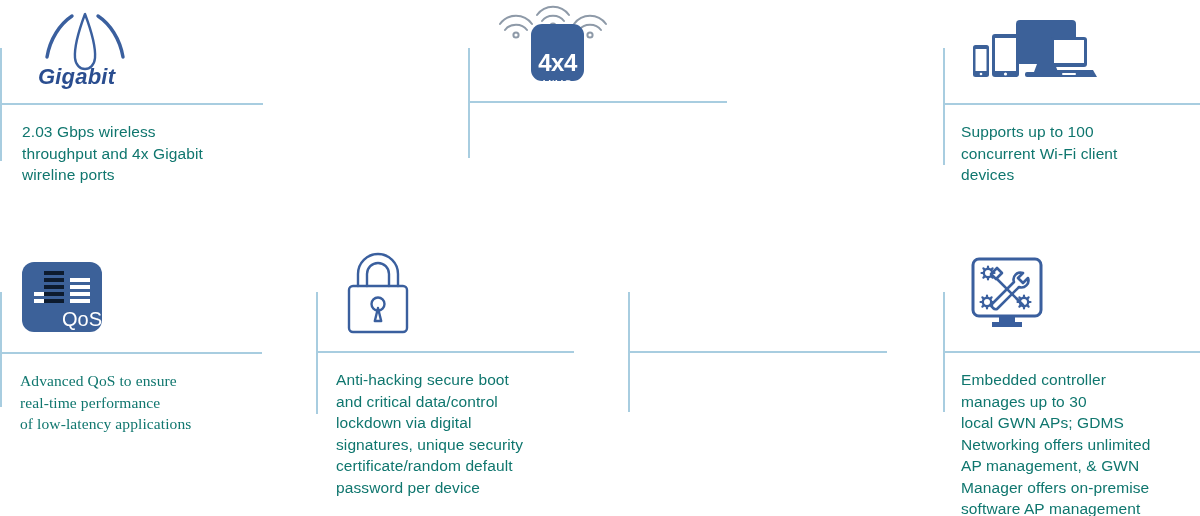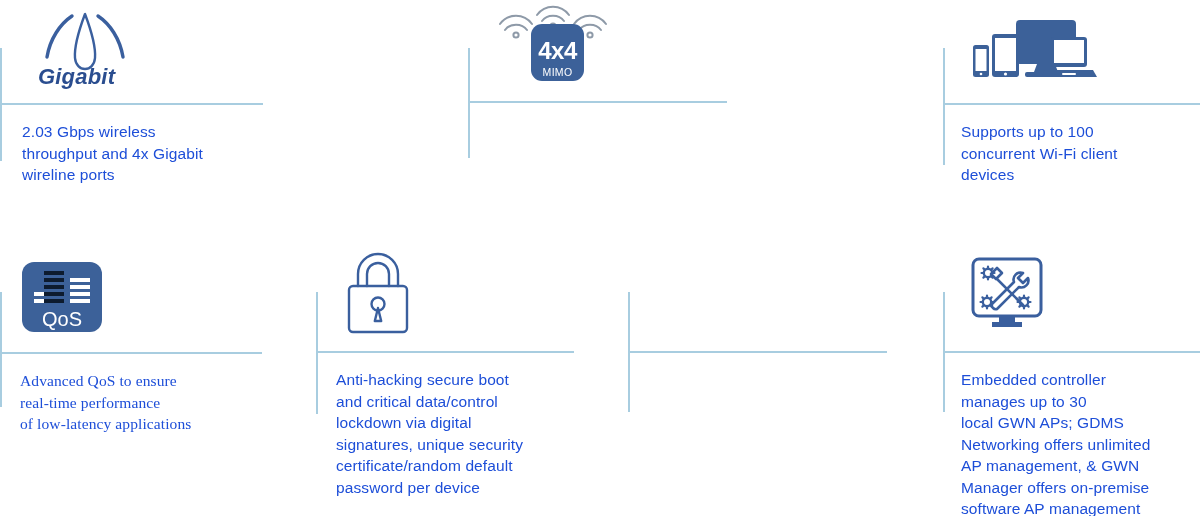--- a/index.html
+++ b/index.html
@@ -32,21 +32,21 @@
   .hrule {
     position: absolute;
     height: 2px;
     background: #a8cde0;
   }
   .icon-wrap {
     position: absolute;
   }
   .caption {
     position: absolute;
-    color: #1d4ed8;
+    color: #0f766e;
     font-size: 15.5px;
     line-height: 21.5px;
     letter-spacing: 0.1px;
     white-space: pre-line;
   }
 
   
   .badge {
     background: #3c6199;
     border-radius: 11px;
@@ -106,21 +106,21 @@
           <path d="M44 19 C49 12 61 12 66 19"></path>
           <path d="M39 13 C47 2 63 2 71 13"></path>
           <circle cx="55" cy="24" r="2.6"></circle>
 
           <path d="M81 28 C86 21 98 21 103 28"></path>
           <path d="M76 22 C84 11 100 11 108 22"></path>
           <circle cx="92" cy="33" r="2.6"></circle>
         </g>
       </svg>
       <div class="badge" style="position:absolute; left:33px; top:22px; width:53px; height:57px; text-align:center;">
-        <div class="badge-num" style="font-size:24px; line-height:24px; padding-top:15px;">4x4</div>
+        <div class="badge-num" style="font-size:24px; line-height:24px; padding-top:27px;">4x4</div>
         <div style="font-size:10.5px; line-height:12px; padding-top:3px; letter-spacing:0.3px;">MIMO</div>
       </div>
     </div>
 
   </div>
 
   <div class="cell" style="left:943px; top:0; width:257px; height:220px;">
     <div class="vrule" style="left:0; top:48px; height:117px;"></div>
     <div class="hrule" style="left:0; top:103px; width:257px;"></div>
 
@@ -171,21 +171,21 @@
             <rect x="22" y="19" width="20" height="4" fill="#0d1b2e"></rect>
             <rect x="22" y="26" width="20" height="4" fill="#0d1b2e"></rect>
             <rect x="22" y="33" width="20" height="4" fill="#0d1b2e"></rect>
 
             <rect x="48" y="12" width="20" height="4" fill="#ffffff"></rect>
             <rect x="48" y="19" width="20" height="4" fill="#ffffff"></rect>
             <rect x="48" y="26" width="20" height="4" fill="#ffffff"></rect>
             <rect x="48" y="33" width="20" height="4" fill="#ffffff"></rect>
           </g>
         </svg>
-        <div style="position:absolute; left:0; right:0; bottom:3px; text-align:center;
+        <div style="position:absolute; left:0; right:0; bottom:3px; text-align:right;
                     font-size:20px; line-height:20px;">QoS</div>
       </div>
     </div>
 
     <div class="caption" style="left:20px; top:118px; width:262px;font-family:Liberation Serif, serif;">Advanced QoS to ensure
 real-time performance
 of low-latency applications</div>
   </div>
 
   <div class="cell" style="left:316px; top:252px; width:300px; height:264px;">

